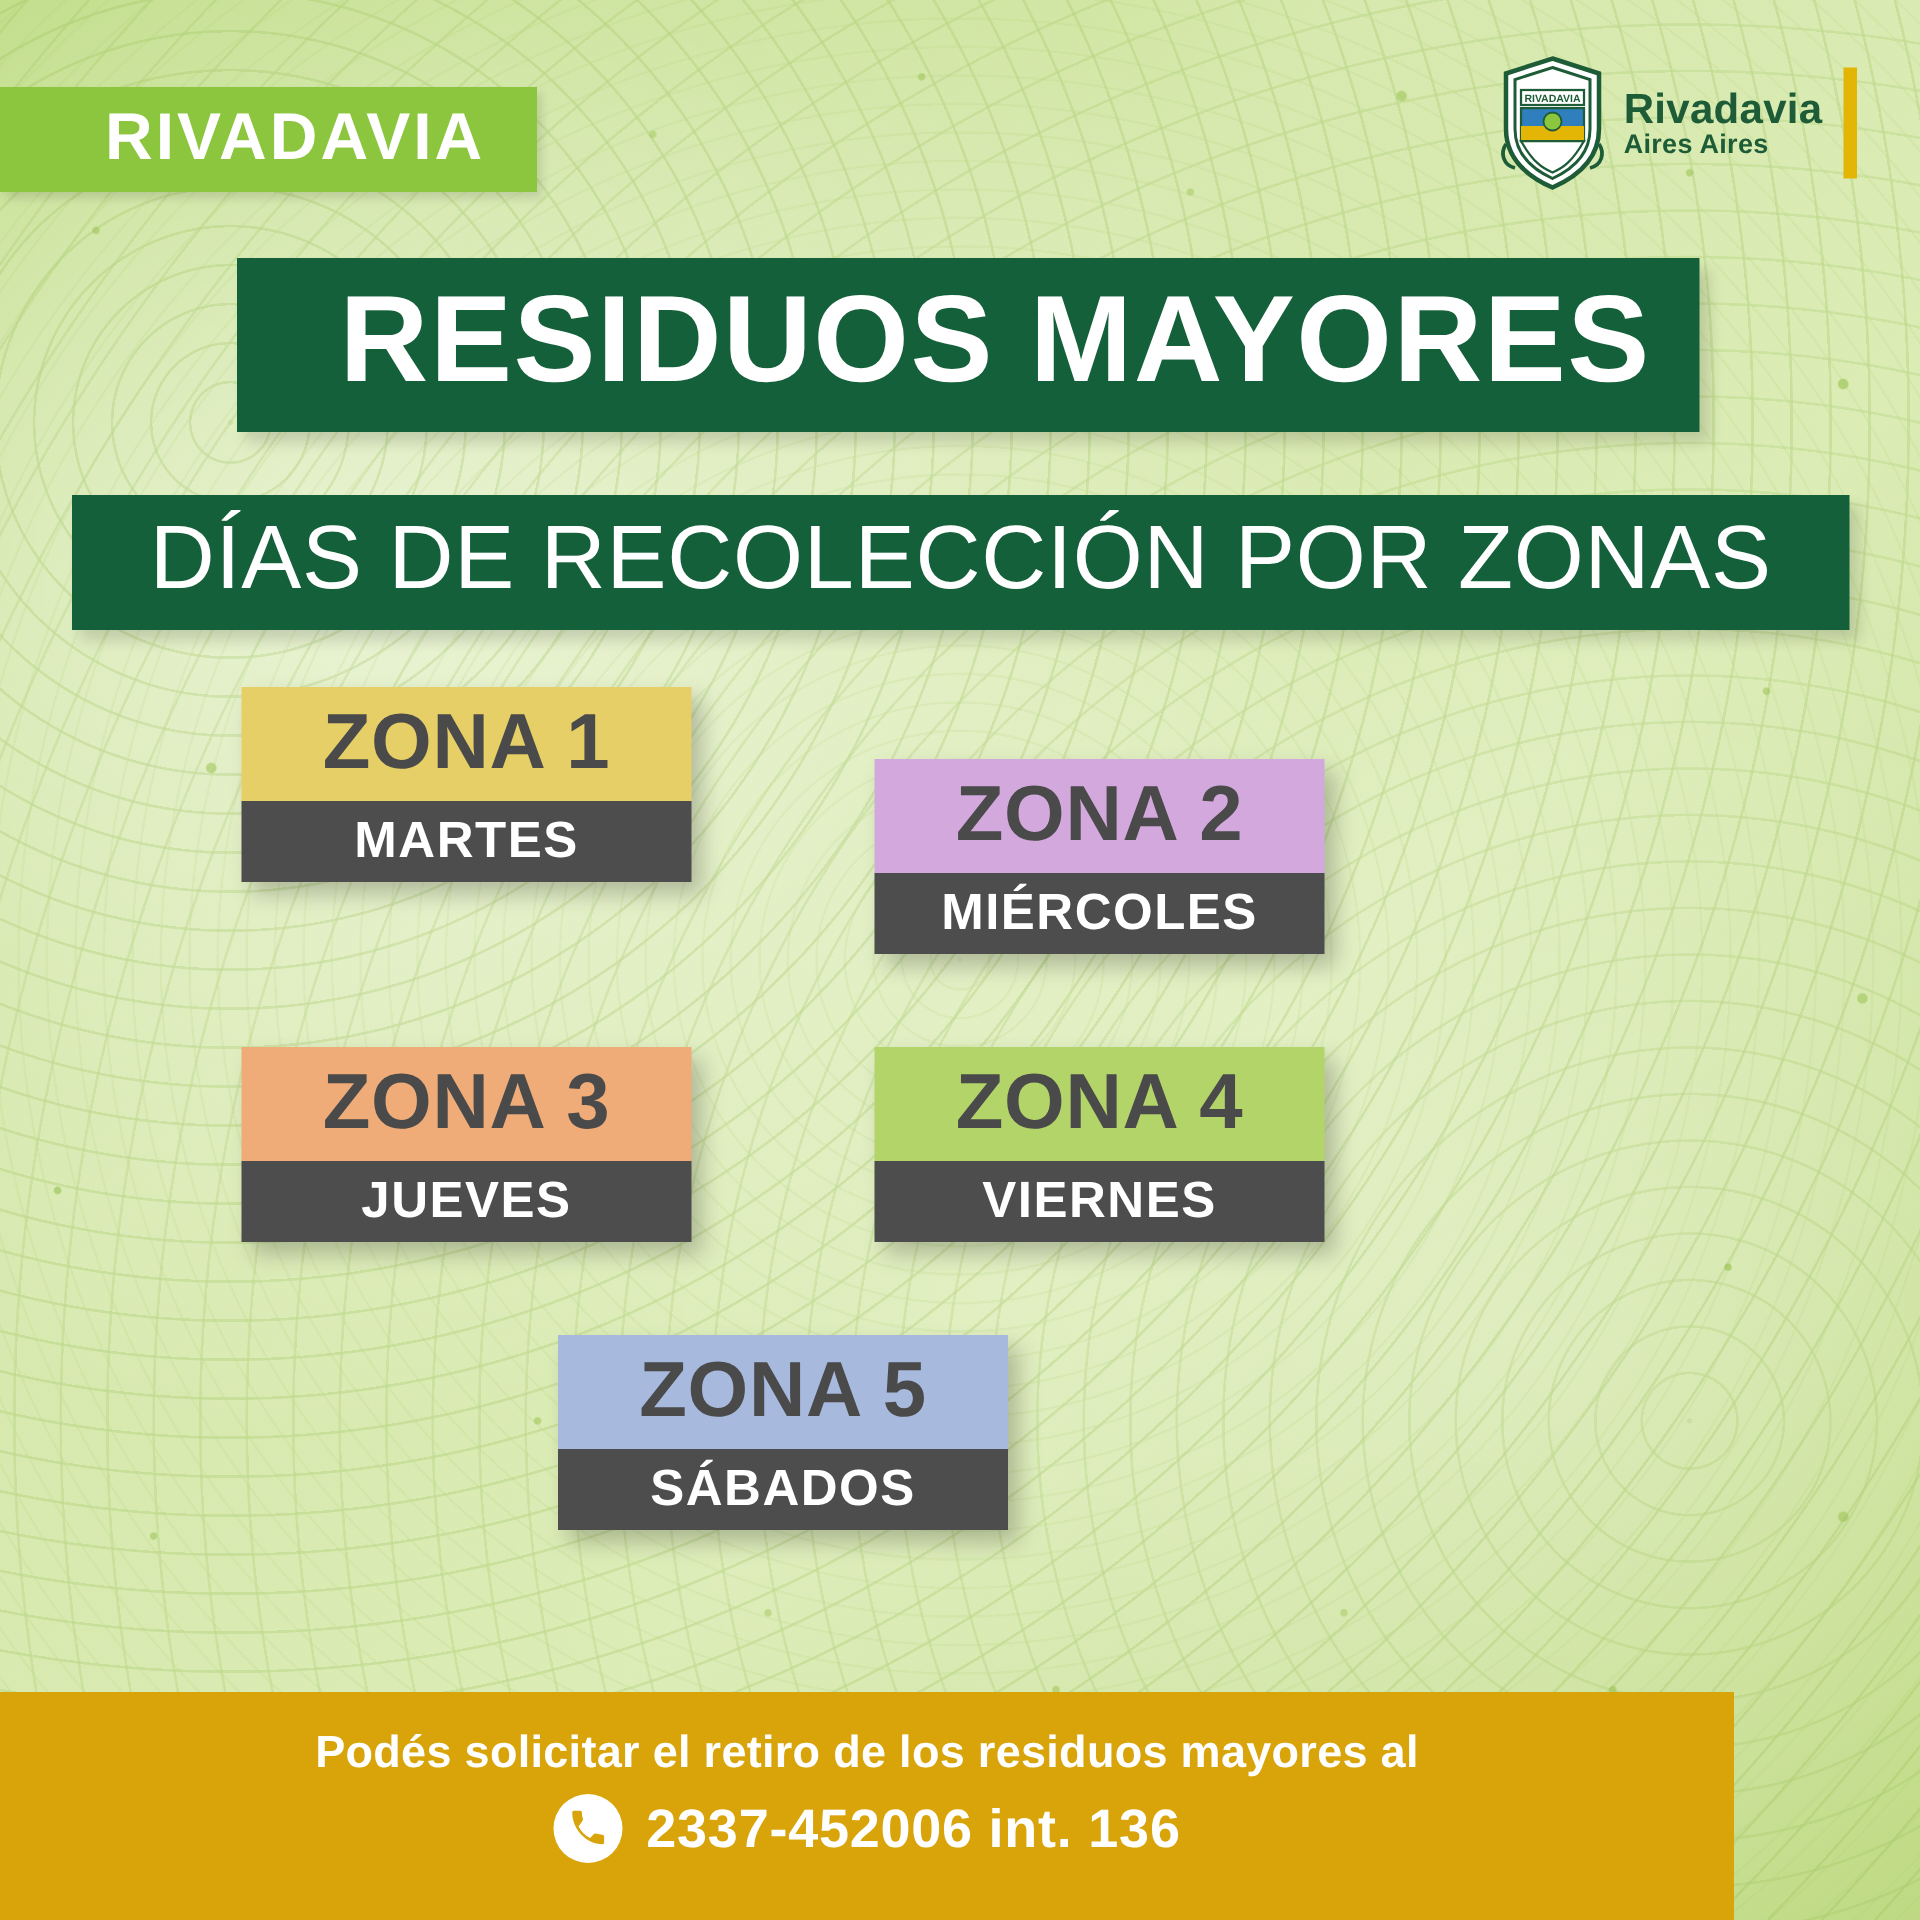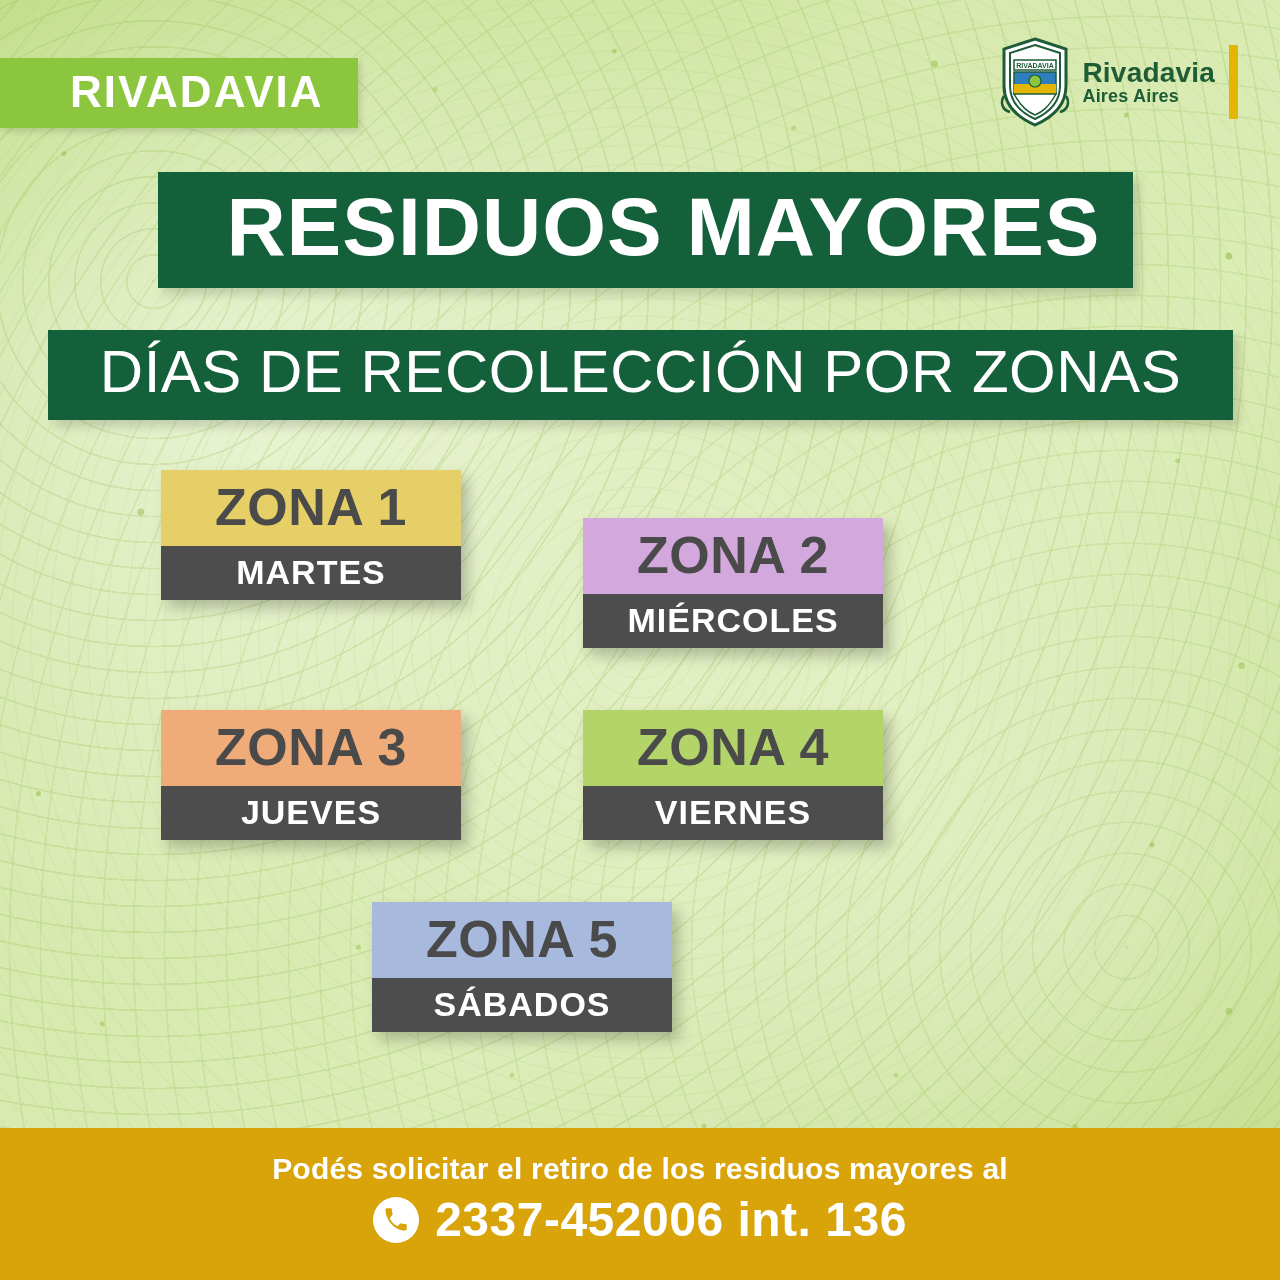--- a/index.html
+++ b/index.html
@@ -158,21 +158,21 @@
     font-weight: normal;
     letter-spacing: .5px;
     line-height: 1;
     display: block;
   }
 
   
   .zones {
     position: absolute;
     left: 0;
-    top: 470px;
+    top: 458px;
     width: 1044px;
   }
   .zone-row {
     display: flex;
     justify-content: center;
     gap: 122px;
     margin-bottom: 62px;
   }
   .zone-row.single {
     gap: 0;
@@ -206,21 +206,21 @@
     line-height: 1;
     letter-spacing: 1px;
     display: block;
   }
 
   
   .footer {
     position: absolute;
     left: 0;
     bottom: 0;
-    width: 1280px;
+    width: 1156px;
     height: 152px;
     background: #d8a409;
     text-align: center;
   }
   .footer-line1 {
     color: #ffffff;
     font-size: 30px;
     font-weight: bold;
     padding-top: 24px;
     letter-spacing: .2px;
@@ -237,21 +237,21 @@
     height: 46px;
     border-radius: 50%;
     background: #ffffff;
     display: flex;
     align-items: center;
     justify-content: center;
   }
   .phone-icon svg { display: block; }
   .footer-phone {
     color: #ffffff;
-    font-size: 48px;
+    font-size: 36px;
     font-weight: bold;
     letter-spacing: .5px;
     line-height: 1;
   }
 </style>
 </head>
 <body>
 
 <div class="poster">
   <div class="texture"></div>

